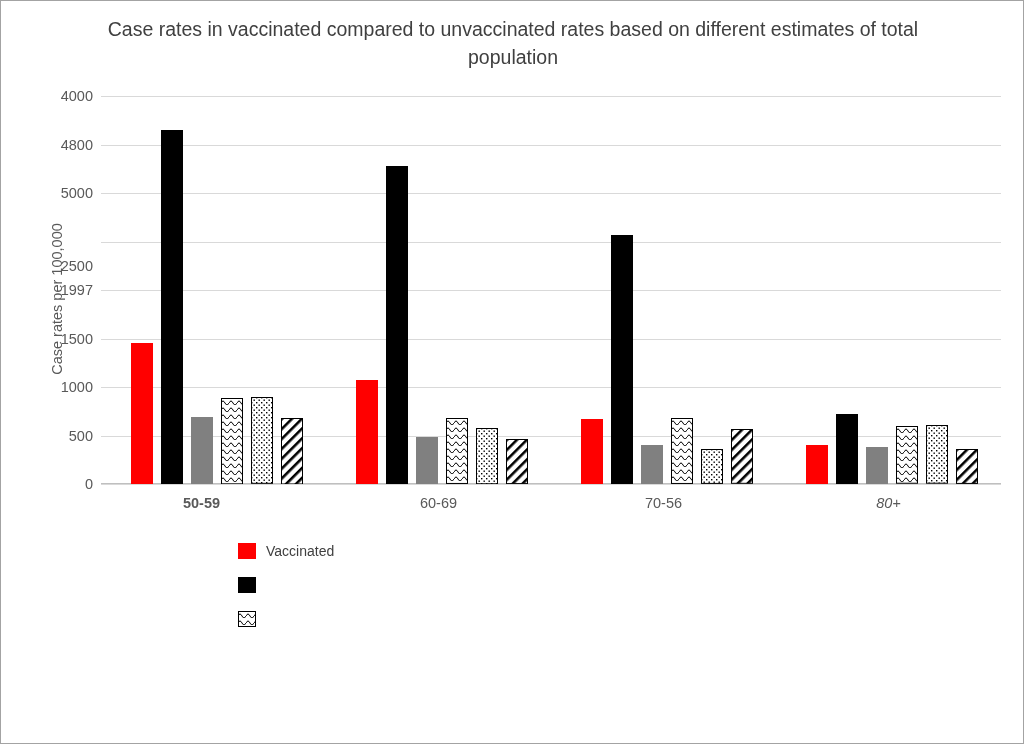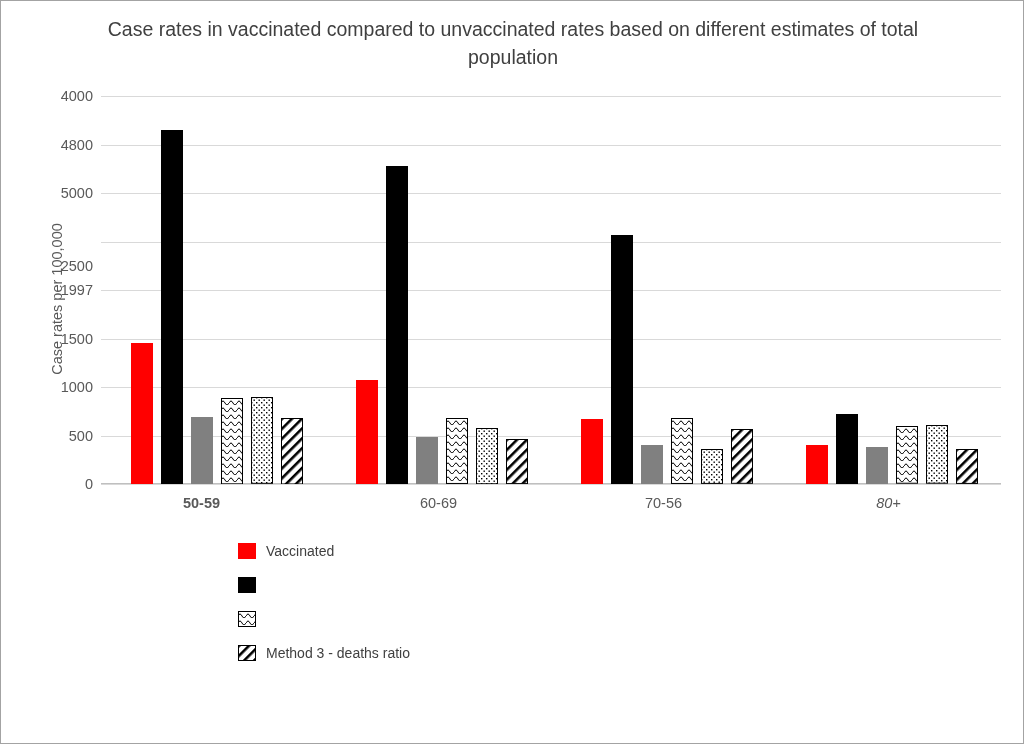--- a/index.html
+++ b/index.html
@@ -242,21 +242,15 @@
         <span class="legend-label">Vaccinated</span>
       </div>
       <div class="legend-item">
         <div class="legend-swatch" style="background: rgb(0, 0, 0);"></div>
       </div>
       <div class="legend-item">
         <svg width="18" height="16" class="legend-swatch">
           <rect x="0.5" y="0.5" width="17" height="15" fill="url(#pat-wave)" stroke="#000000" stroke-width="1"></rect>
         </svg>
       </div>
-      <div class="legend-item">
-        <svg width="18" height="16" class="legend-swatch">
-          <rect x="0.5" y="0.5" width="17" height="15" fill="url(#pat-diag)" stroke="#000000" stroke-width="1"></rect>
-        </svg>
-        <span class="legend-label">Method 3 - deaths ratio</span>
-      </div>
     </div>
 
 </div>
 
 </body></html>

